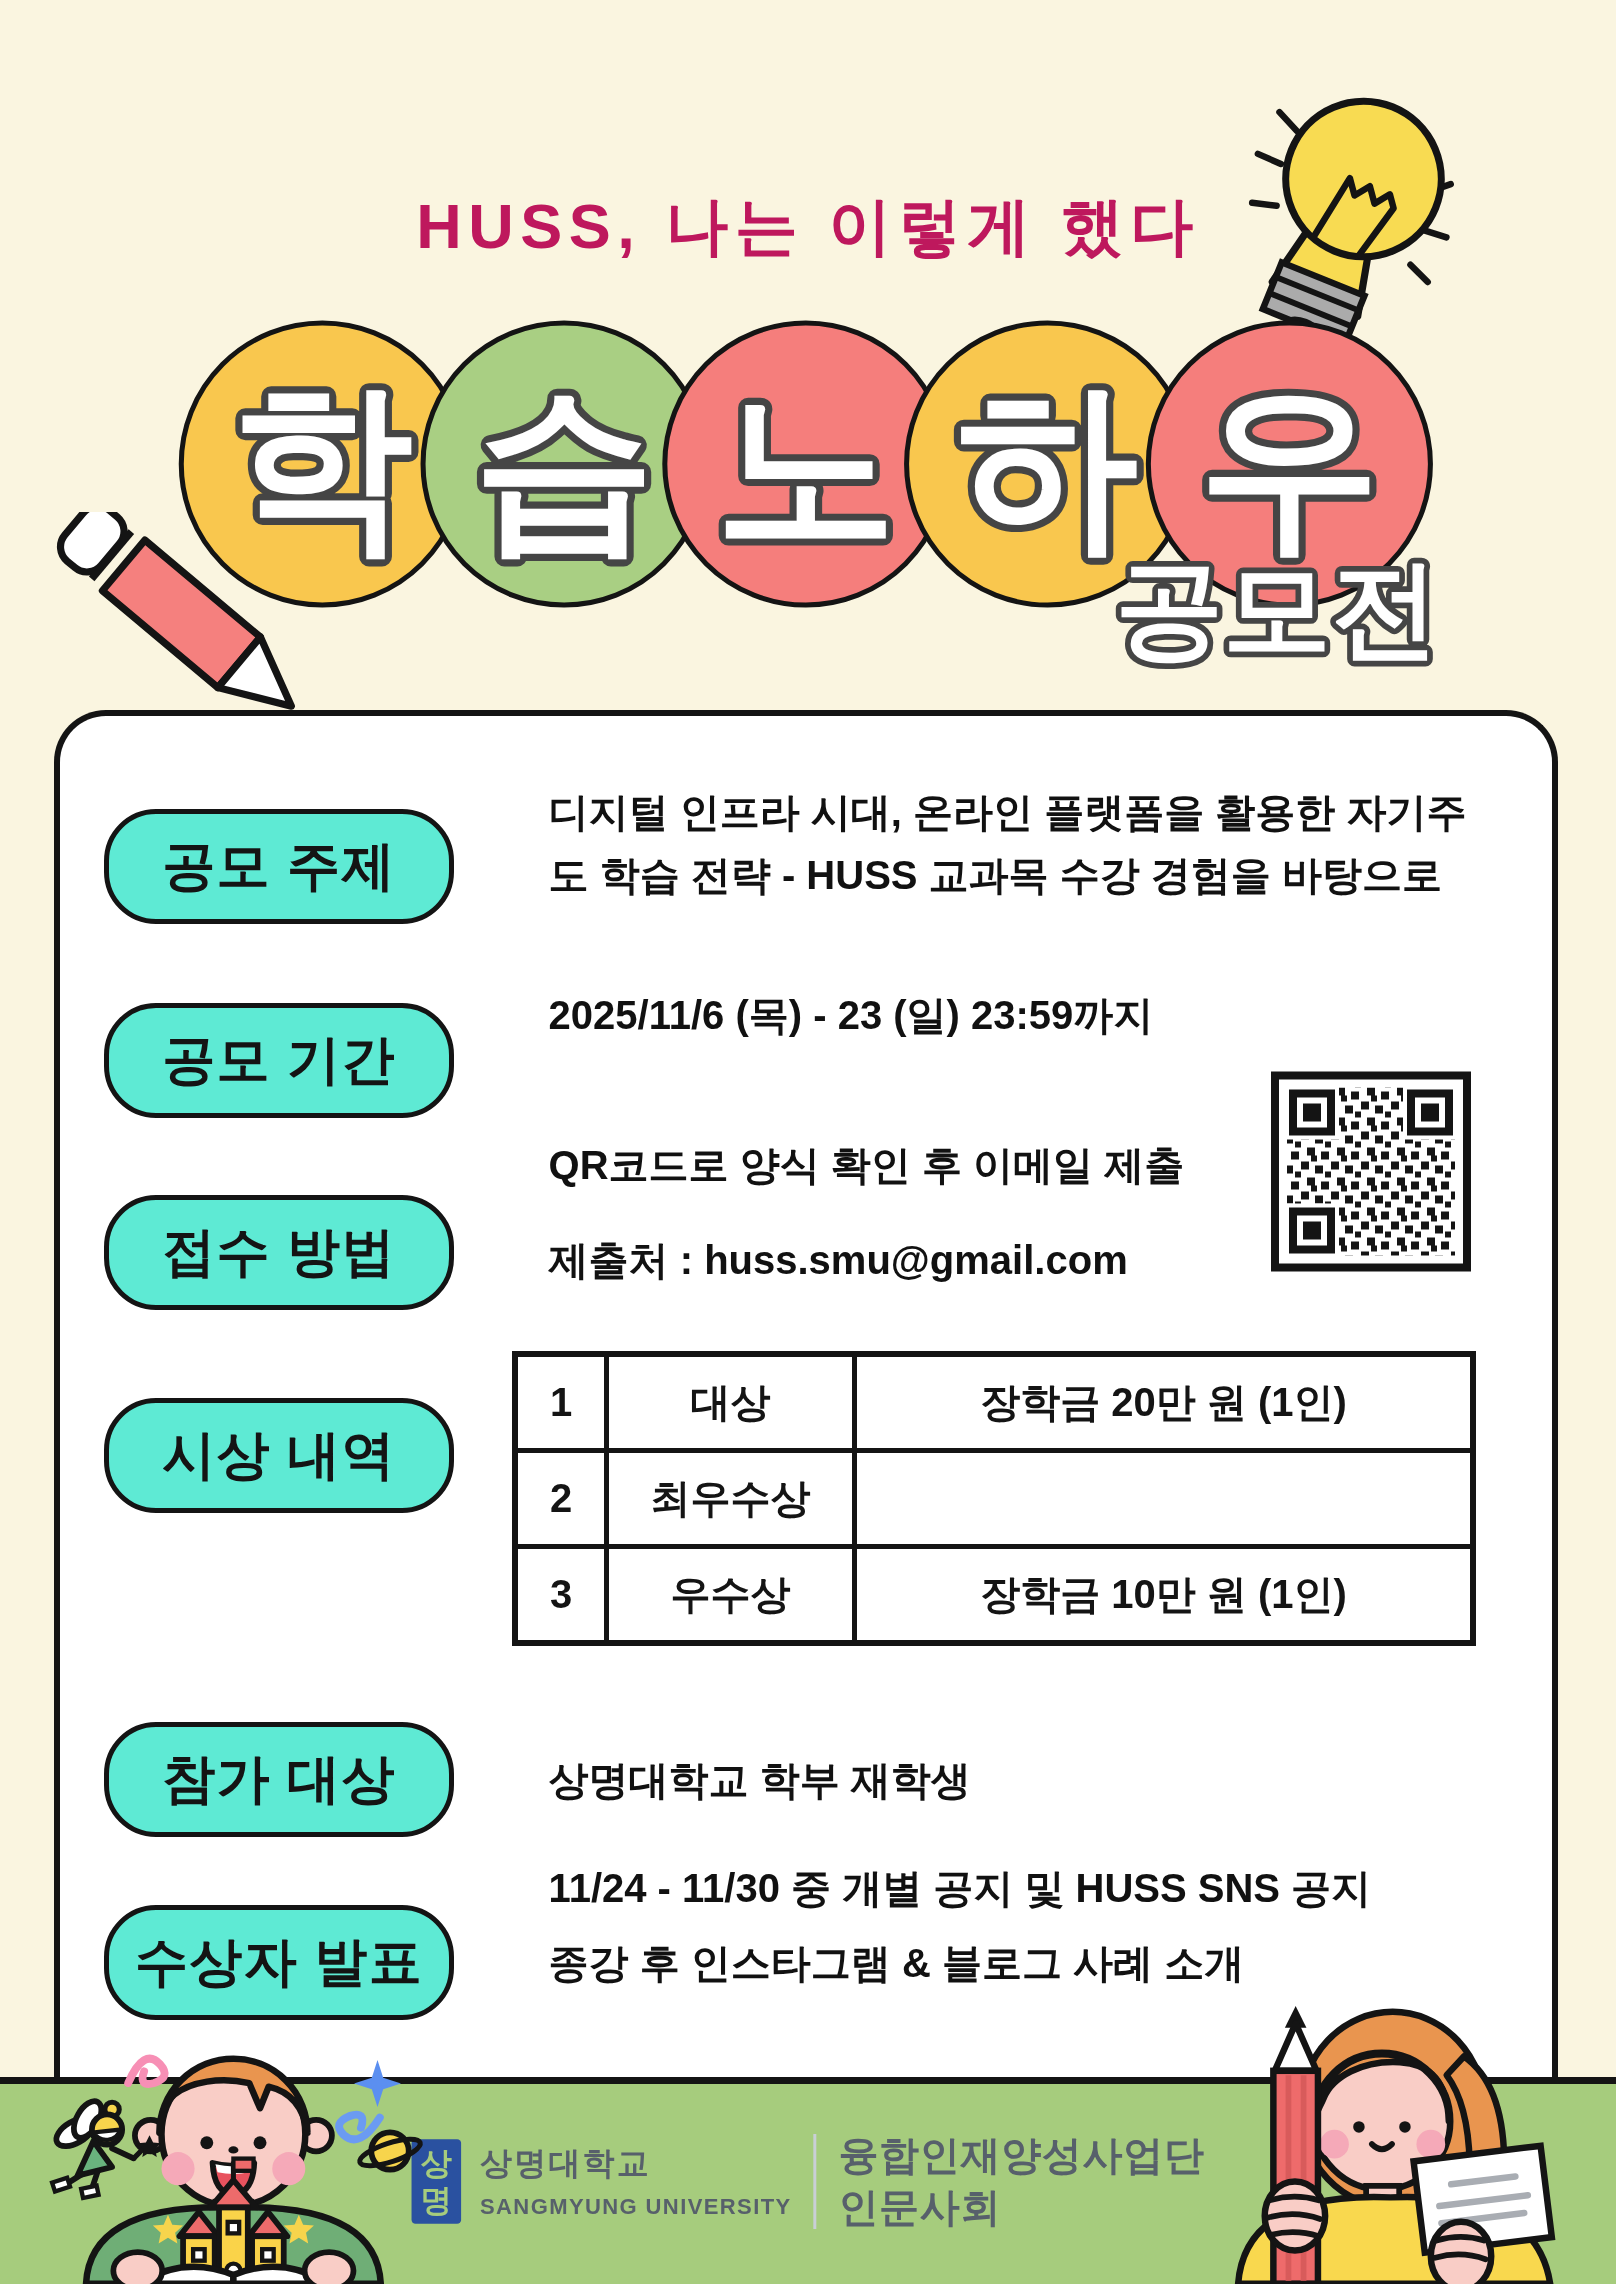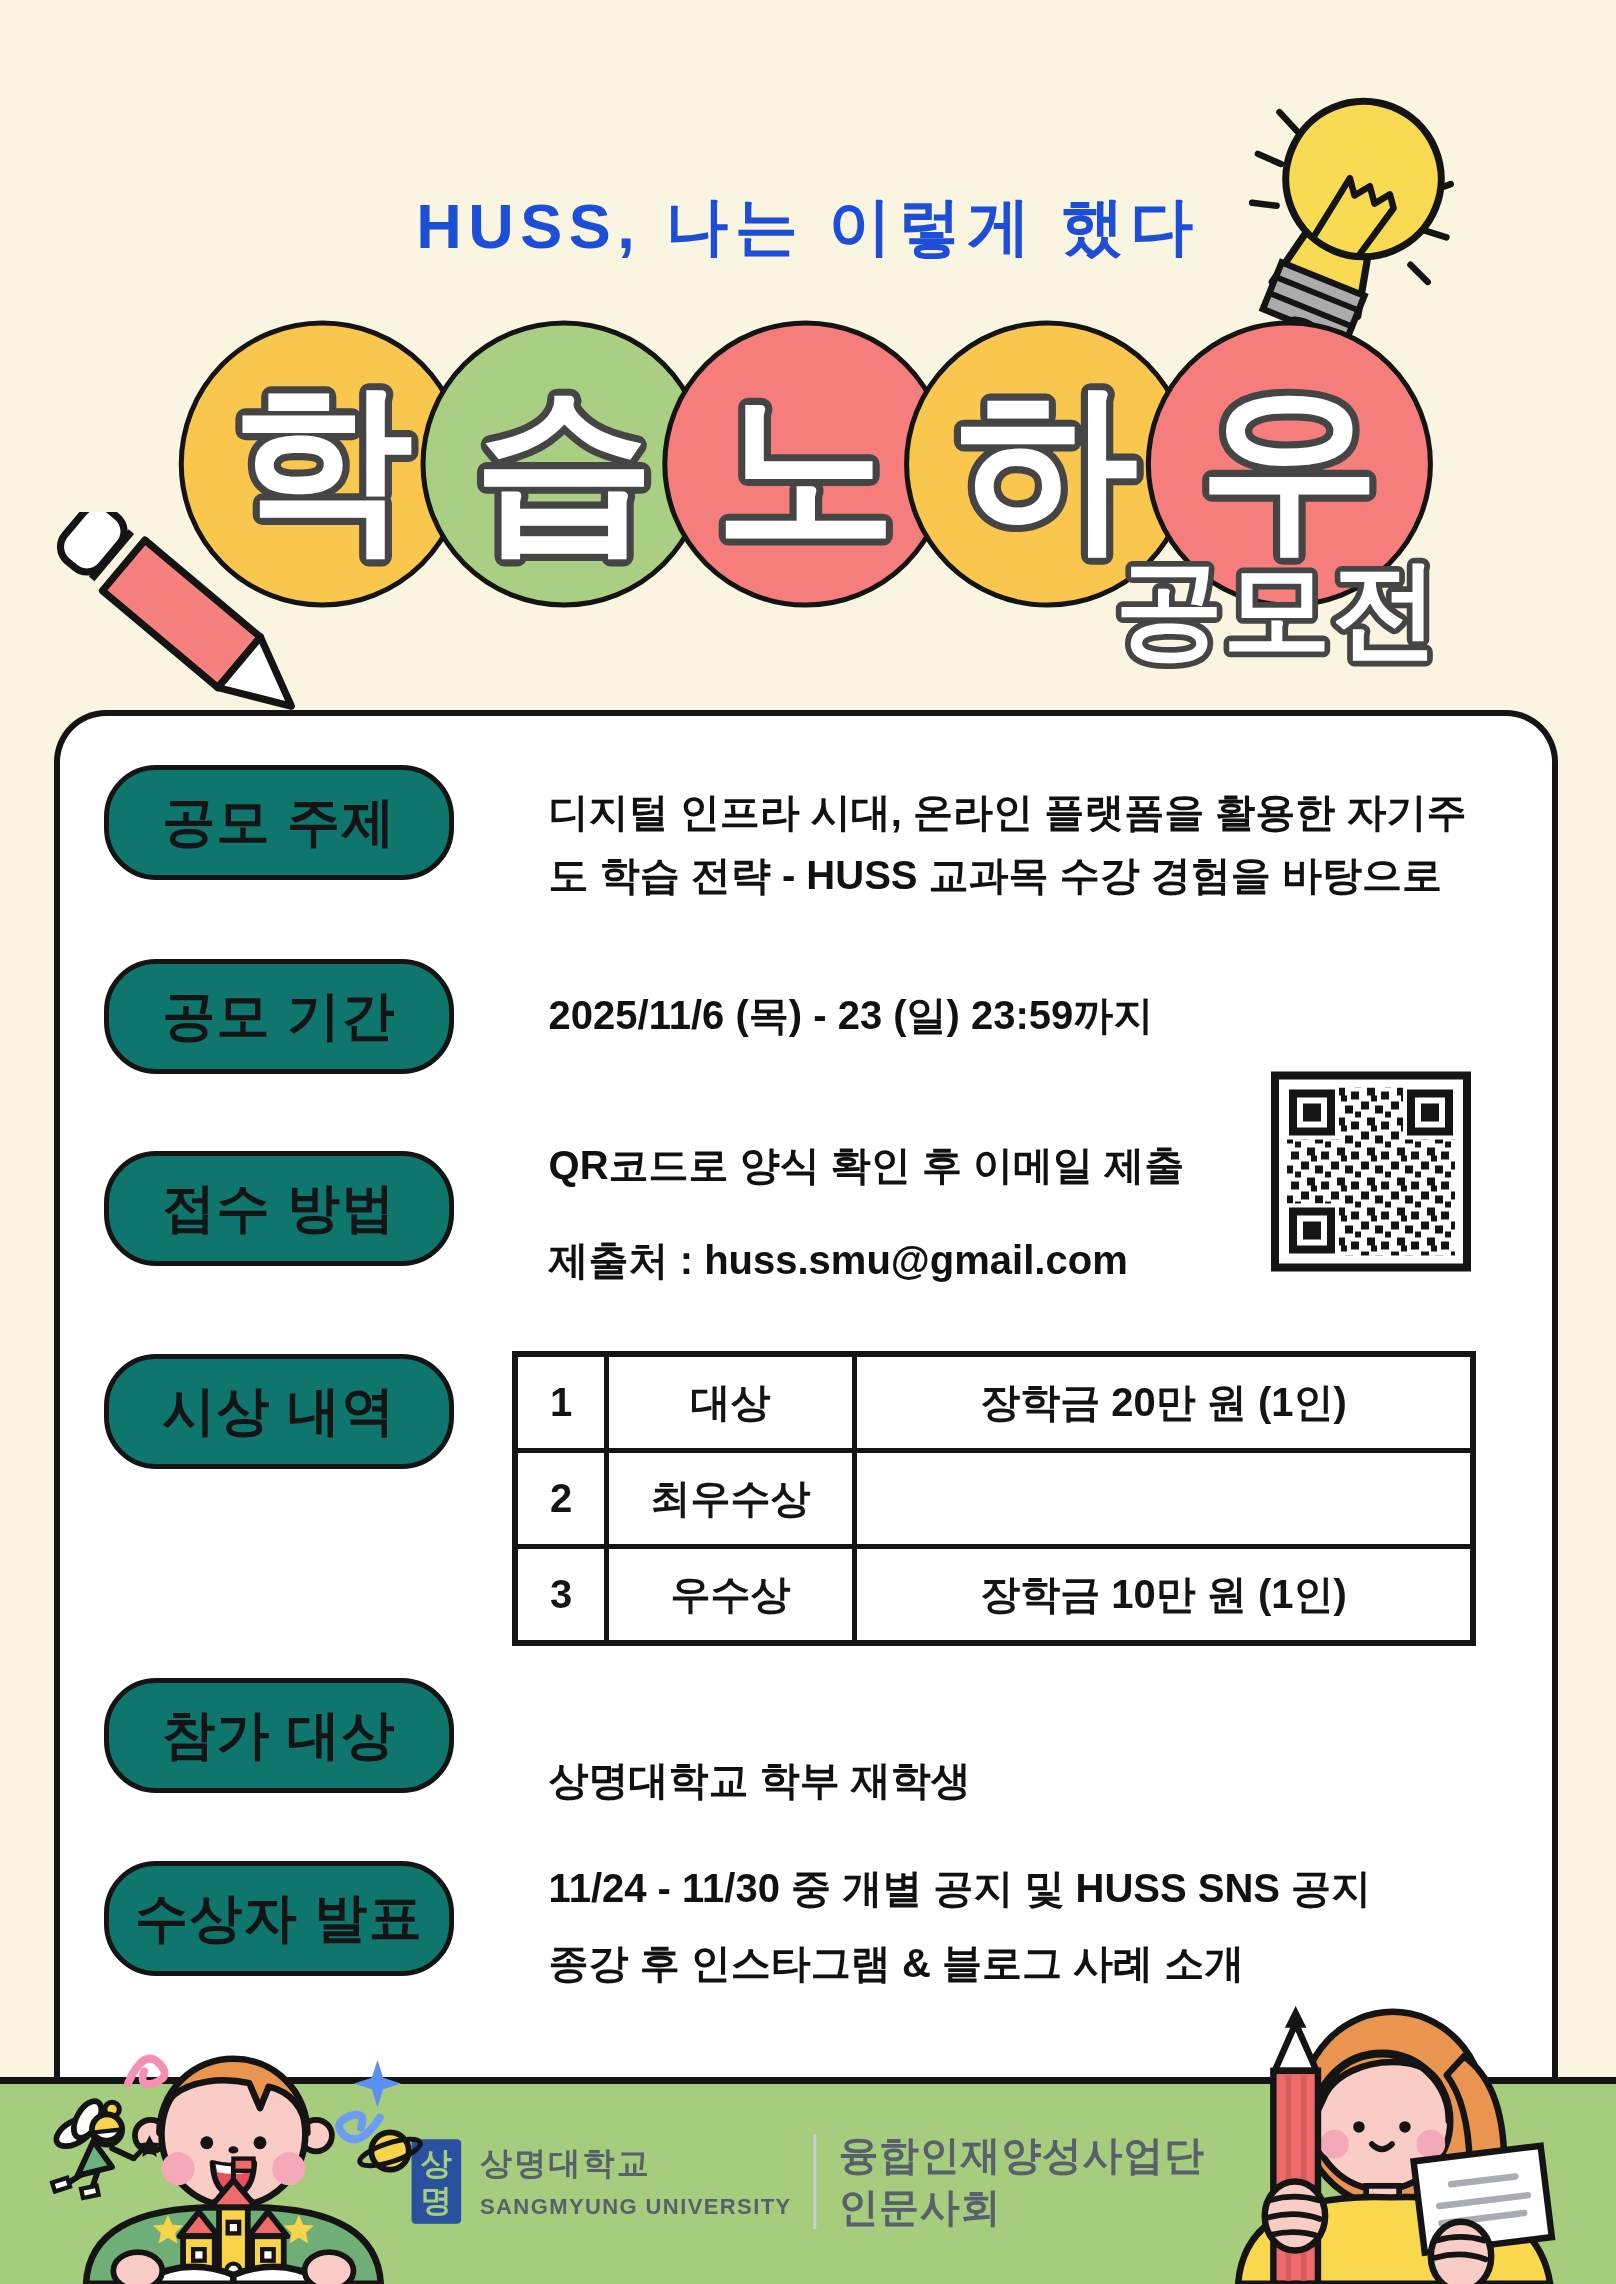--- a/index.html
+++ b/index.html
@@ -10,43 +10,44 @@
     font-family:"Liberation Sans", sans-serif;
     color:#141414;
   }
   .abs { position:absolute; }
 
   
   .tagline {
     left:0; top:184px; width:100%;
     text-align:center;
     font-size:63px; font-weight:800; letter-spacing:6.5px;
-    color:#1d4ed8; z-index:2;
+    color:#be185d; z-index:2;
   }
   .bulb-svg { left:1242px; top:69px; z-index:2; }
   .title-circles-svg { left:164px; top:302px; z-index:2; }
   .subtitle-svg { left:1108px; top:538px; z-index:3; }
   .pencil-svg { left:43px; top:512px; z-index:5; }
 
   
   .main-box {
     left:54px; top:710px; width:1504px; height:1369px;
     background:#FFFFFF;
     border:6.5px solid #141414; border-bottom:none;
     border-radius:52px 52px 0 0;
     z-index:1;
   }
 
   .pill {
     position:absolute; left:104px; width:350px; height:115px;
-    background:#0f766e;
+    background:#5eead4;
     border:5.8px solid #141414; border-radius:52px;
     display:flex; align-items:center; justify-content:center;
     font-size:53px; font-weight:800; letter-spacing:1.4px;
     z-index:3;
+    margin-top:44px;
   }
   .pill-topic    { top:765px; }
   .pill-period   { top:959px; }
   .pill-apply    { top:1151px; }
   .pill-awards   { top:1354px; }
   .pill-elig     { top:1678px; }
   .pill-announce { top:1861px; }
 
   .bullets { position:absolute; left:512px; z-index:3; }
   .bullet-line {

